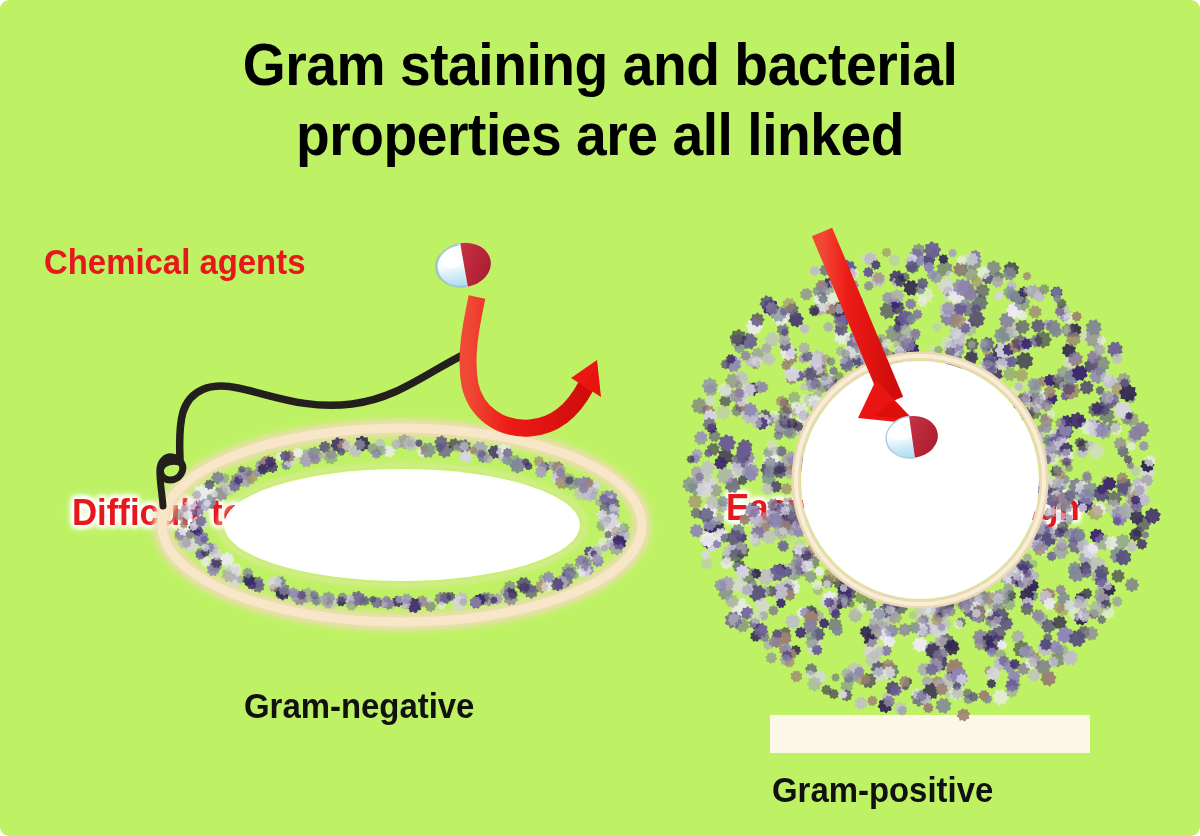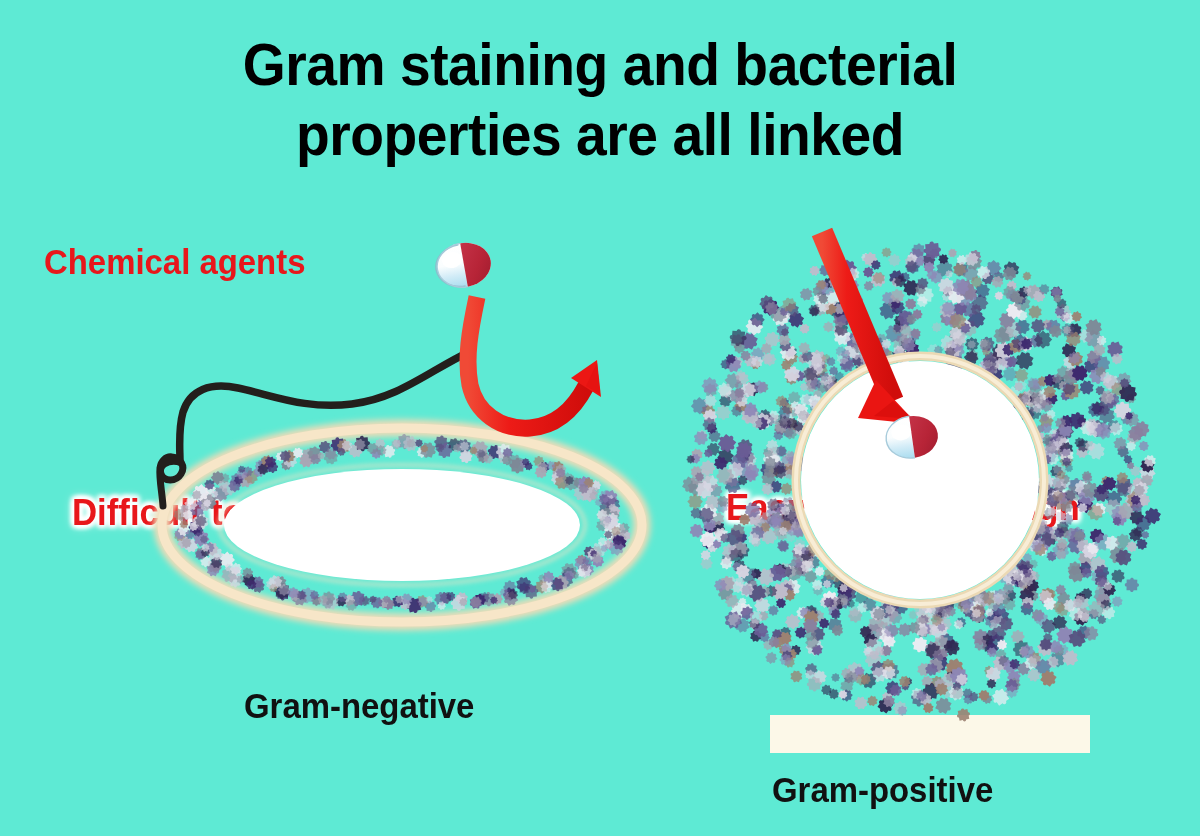--- a/index.html
+++ b/index.html
@@ -8,22 +8,23 @@
     padding: 0;
     background: #ffffff;
   }
   body {
     font-family: "Liberation Sans", "DejaVu Sans", sans-serif;
   }
   #stage {
     position: relative;
     width: 1200px;
     height: 836px;
-    background: #5eead4;
+    background: #bef264;
     overflow: hidden;
+    border-radius: 9px;
   }
   
   #title {
     position: absolute;
     left: 0;
     top: 30px;
     width: 1200px;
     text-align: center;
     font-family: "Liberation Sans", "DejaVu Sans", sans-serif;
     font-weight: 700;

